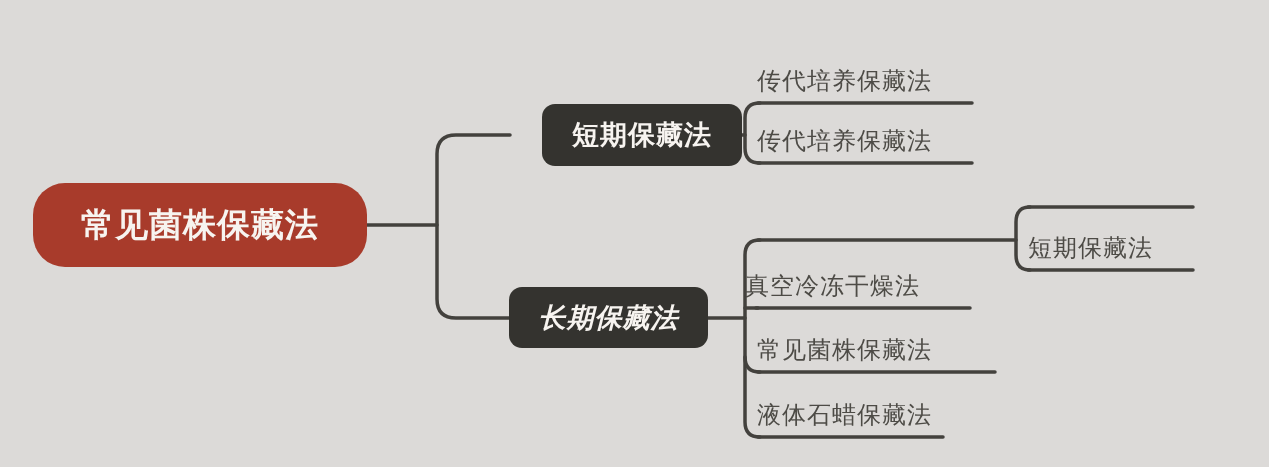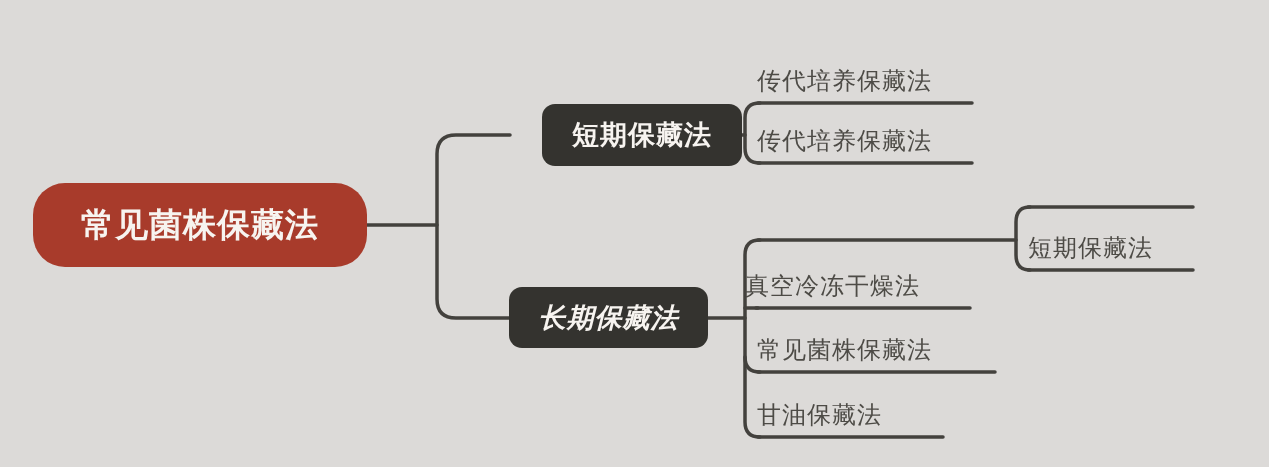--- a/index.html
+++ b/index.html
@@ -107,17 +107,17 @@
   <div class="node root">常见菌株保藏法</div>
 
   <div class="node branch short">短期保藏法</div>
   <div class="node branch long">长期保藏法</div>
 
   <div class="leaf" style="left:757px; top:65px; width:215px">传代培养保藏法</div>
   <div class="leaf" style="left:757px; top:125px; width:215px">传代培养保藏法</div>
 
   <div class="leaf" style="left:745px; top:270px; width:225px">真空冷冻干燥法</div>
   <div class="leaf" style="left:757px; top:334px; width:238px">常见菌株保藏法</div>
-  <div class="leaf" style="left:757px; top:399px; width:186px">甘油保藏法</div>
+  <div class="leaf" style="left:757px; top:399px; width:186px">液体石蜡保藏法</div>
 
   <div class="leaf" style="left:1028px; top:232px; width:165px">短期保藏法</div>
 
 </div>
 
 </body></html>

